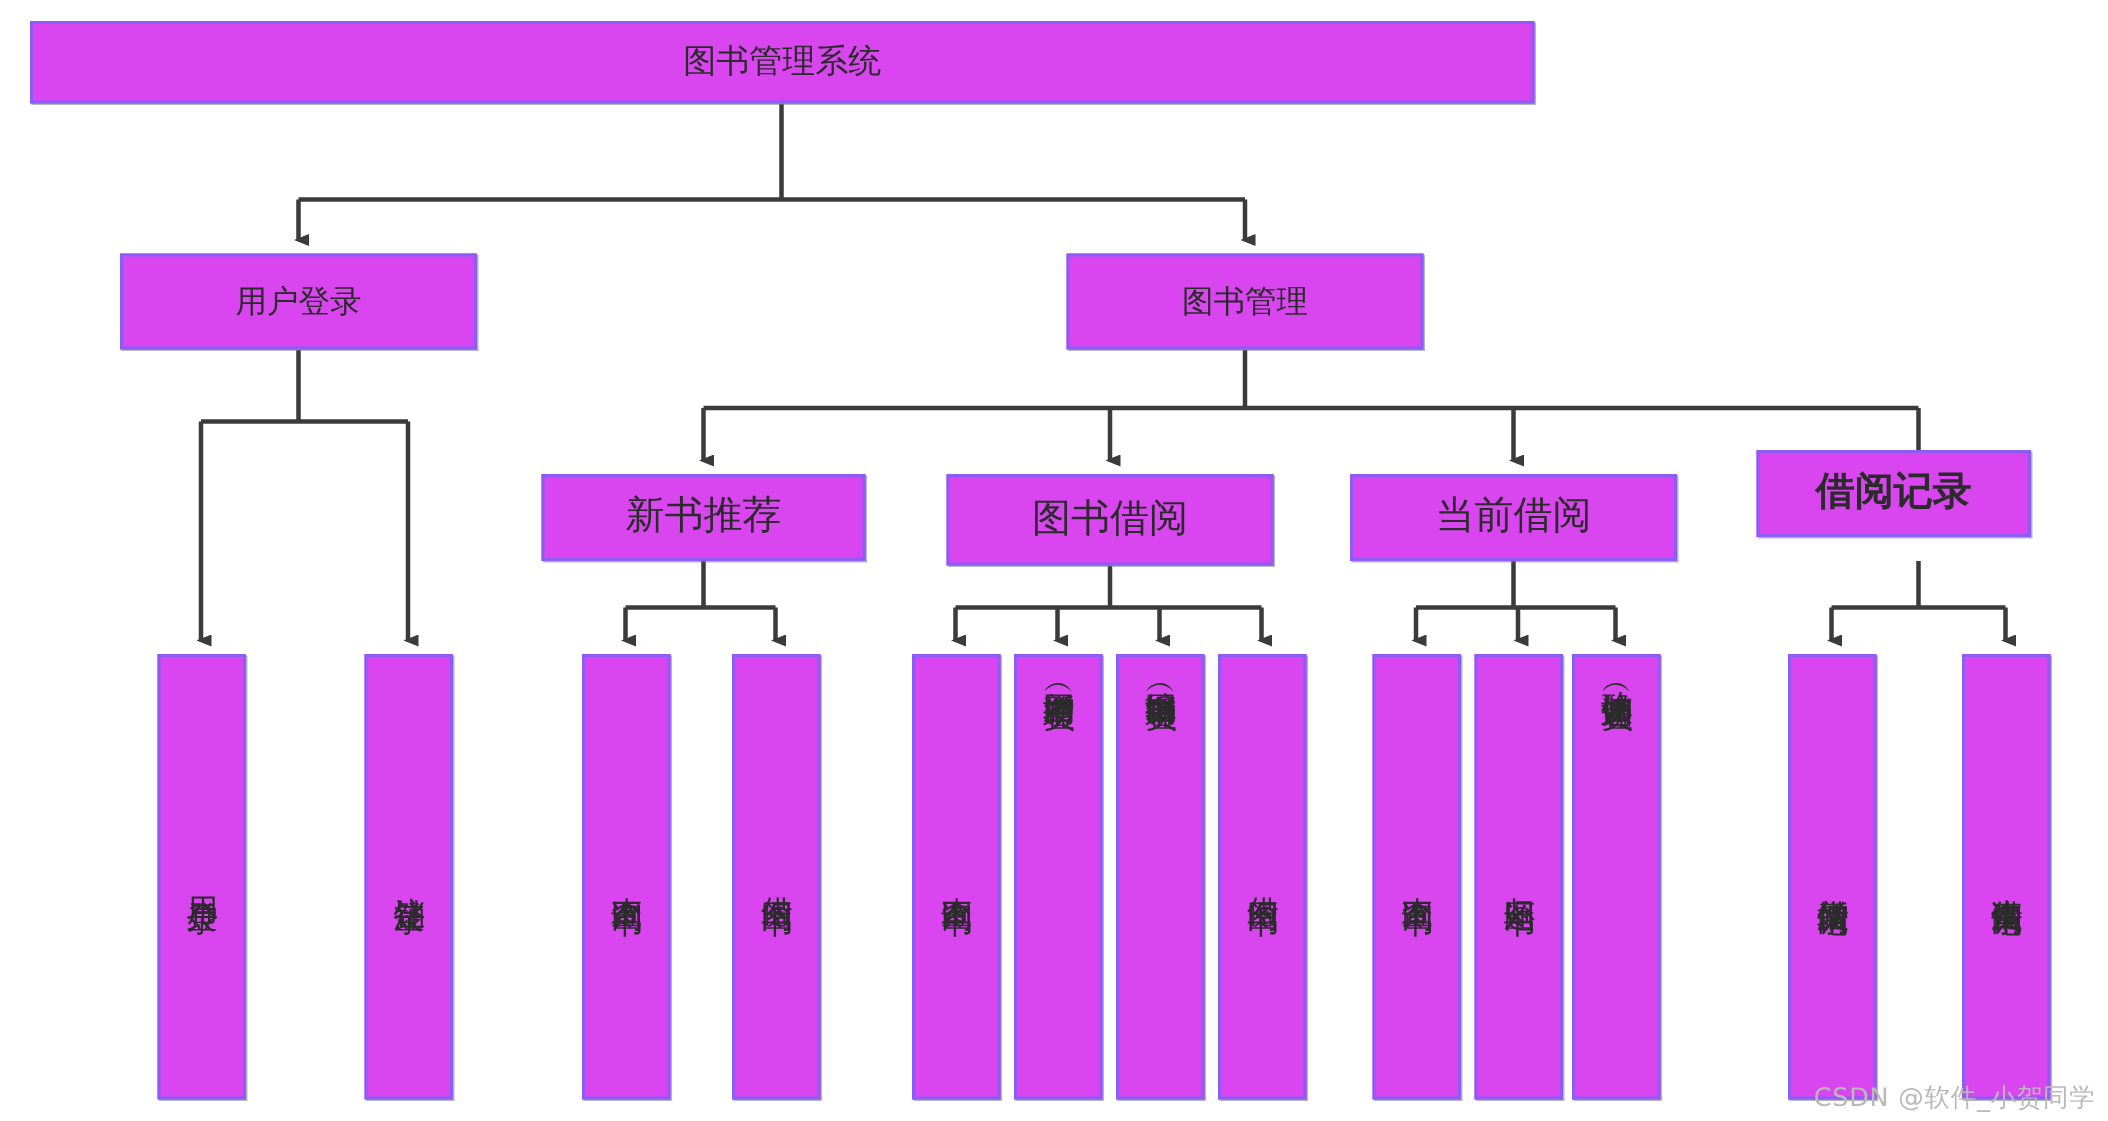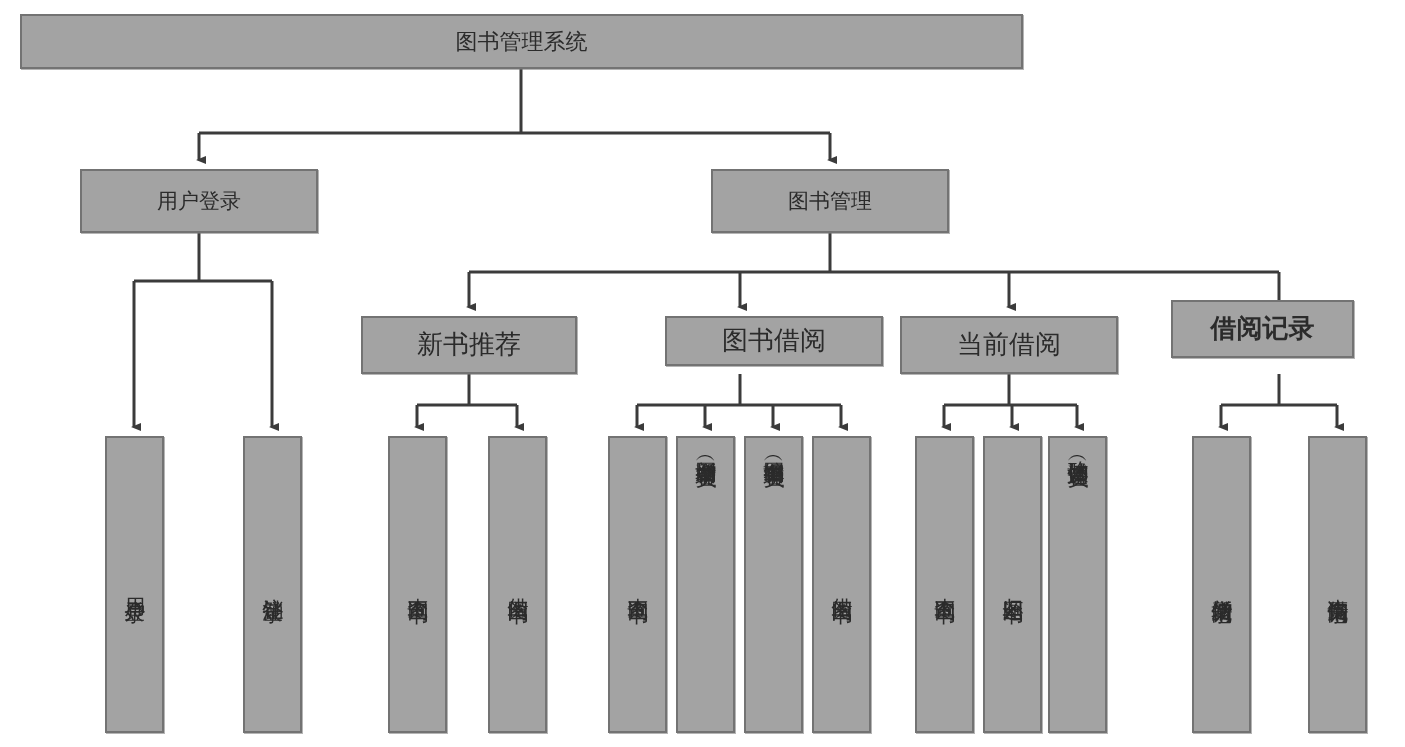--- a/index.html
+++ b/index.html
@@ -22,22 +22,22 @@
     position: absolute;
     left: 0;
     top: 0;
     width: 1405px;
     height: 747px;
     pointer-events: none;
   }
   .node {
     position: absolute;
     box-sizing: border-box;
-    background: #a3a3a3;
-    border: 2px solid #737373;
+    background: #d946ef;
+    border: 2px solid #8b5cf6;
     box-shadow: 1px 1px 0 0 rgba(120,120,120,0.55);
     display: flex;
     align-items: center;
     justify-content: center;
     color: #2b2b2b;
   }
   .node .label {
     display: block;
     text-align: center;
     line-height: 1.15;
@@ -146,21 +146,21 @@
   <div class="node level2" style="left:80px; top:169px; width:238px; height:64px;">
     <span class="label">用户登录</span>
   </div>
   <div class="node level2" style="left:711px; top:169px; width:238px; height:64px;align-items:center;">
     <span class="label">图书管理</span>
   </div>
 
   <div class="node level3" style="left:361px; top:316px; width:216px; height:58px;">
     <span class="label">新书推荐</span>
   </div>
-  <div class="node level3" style="left:665px; top:316px; width:218px; height:50px;">
+  <div class="node level3" style="left:631px; top:316px; width:218px; height:61px;">
     <span class="label">图书借阅</span>
   </div>
   <div class="node level3" style="left:900px; top:316px; width:218px; height:58px;">
     <span class="label">当前借阅</span>
   </div>
   <div class="node level3" style="left:1171px; top:300px; width:183px; height:58px;font-weight:bold;">
     <span class="label">借阅记录</span>
   </div>
 
   <div class="node leaf" style="left:105px; top:436px; width:59px; height:297px;">
@@ -196,14 +196,15 @@
   <div class="node leaf tall topalign" style="left:1048px; top:436px; width:59px; height:297px;">
     <span class="label">确认归还（管理员）</span>
   </div>
   <div class="node leaf tall" style="left:1192px; top:436px; width:59px; height:297px;">
     <span class="label">新增借阅记录</span>
   </div>
   <div class="node leaf tall" style="left:1308px; top:436px; width:59px; height:297px;">
     <span class="label">查询借阅记录</span>
   </div>
 
+  <div id="watermark">CSDN @软件_小贺同学</div>
 
 </div>
 
 </body></html>

